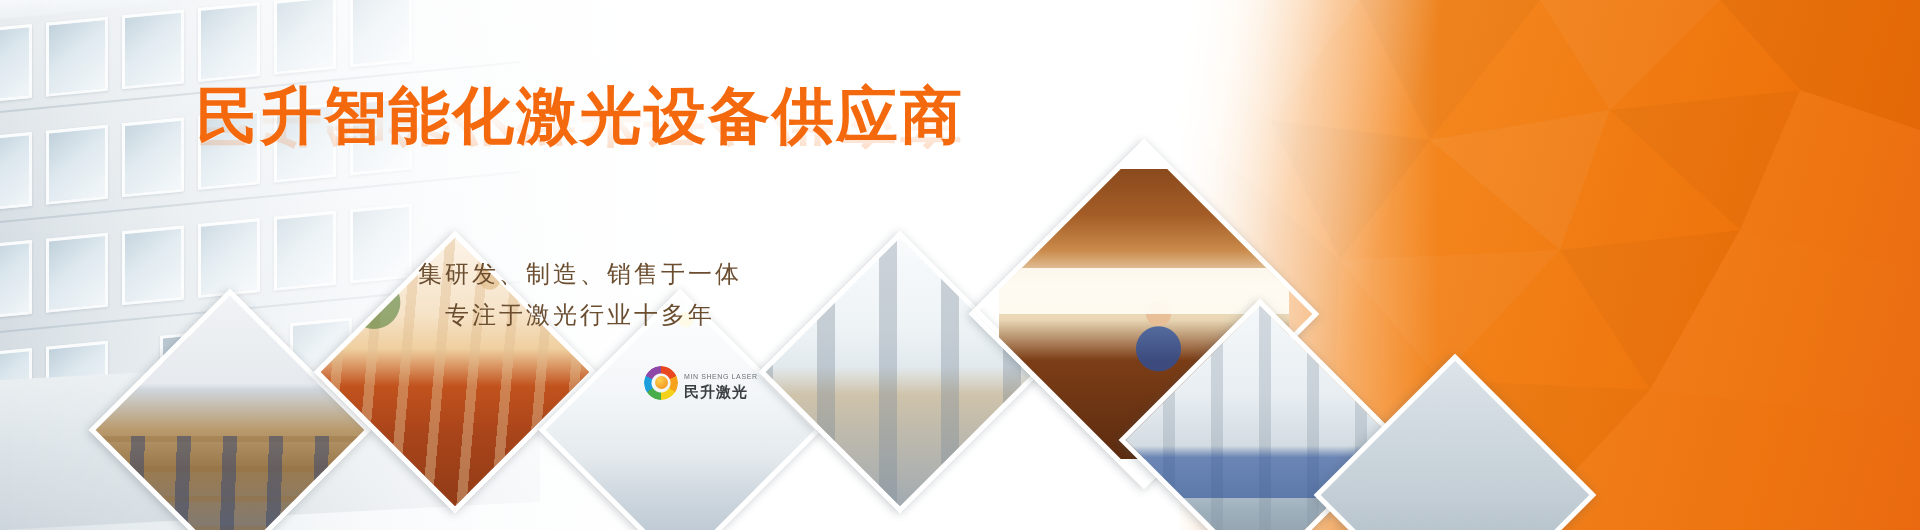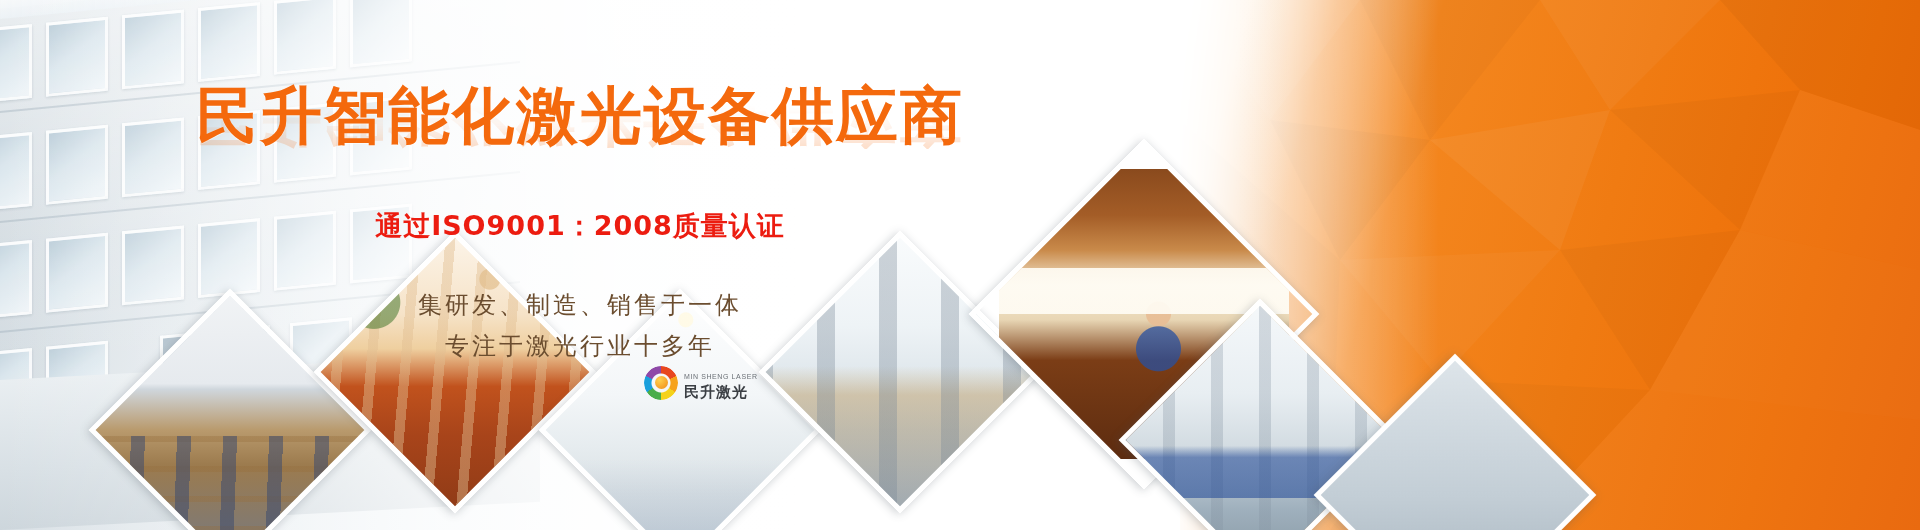--- a/index.html
+++ b/index.html
@@ -90,21 +90,21 @@
   }
 
   .sub-iso {
     position:absolute; left:0; top:208px; width:1160px; text-align:center;
     font-size:27px; font-weight:bold; letter-spacing:1px; color:#ec1c10;
     z-index:9; font-family:"DejaVu Sans","Liberation Sans",sans-serif;
   }
   .sub-line {
     position:absolute; left:0; width:1160px; text-align:center;
     font-size:24px; letter-spacing:3px; color:#6b4d2f;
-    z-index:9; font-family:"DejaVu Sans","Liberation Sans",sans-serif;margin-top:31px;
+    z-index:9; font-family:"DejaVu Sans","Liberation Sans",sans-serif;
   }
   .sub-line.l1 { top:258px; }
   .sub-line.l2 { top:299px; }
 
   
   .tile {
     position:absolute; width:200px; height:200px;
     transform:rotate(45deg);
     border:5px solid #ffffff;
     box-shadow:0 2px 10px rgba(70,80,90,.28);
@@ -288,21 +288,20 @@
       </g>
     </svg>
     <div class="poly-fade"></div>
   </div>
 
   <div class="headline-wrap">
     <div class="headline">民升智能化激光设备供应商</div>
     <div class="headline-reflect">民升智能化激光设备供应商</div>
   </div>
 
-  <div class="sub-iso">通过ISO9001：2008质量认证</div>
   <div class="sub-line l1">集研发、制造、销售于一体</div>
   <div class="sub-line l2">专注于激光行业十多年</div>
 
   <div class="tile t1">
     <div class="inner scene-office"></div>
   </div>
   <div class="tile t2">
     <div class="inner scene-lounge"></div>
   </div>
   <div class="tile t3">

